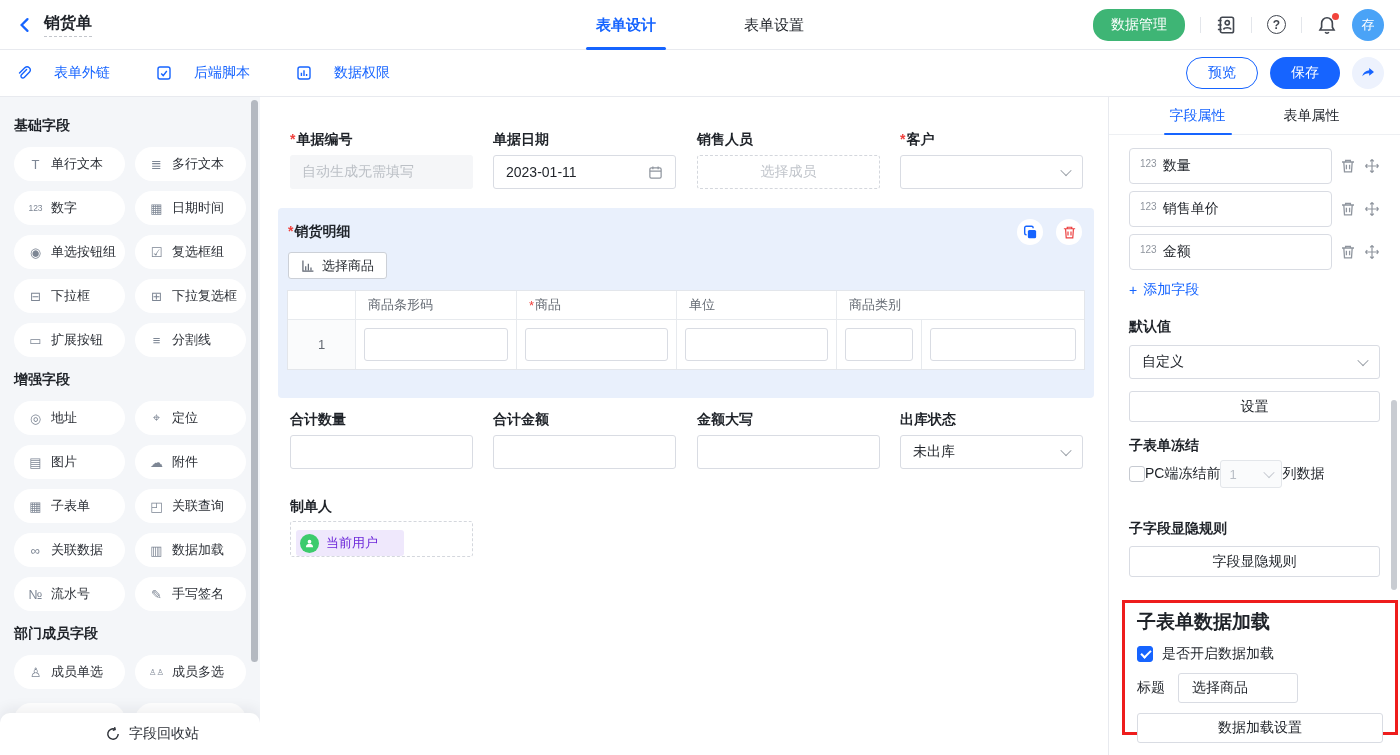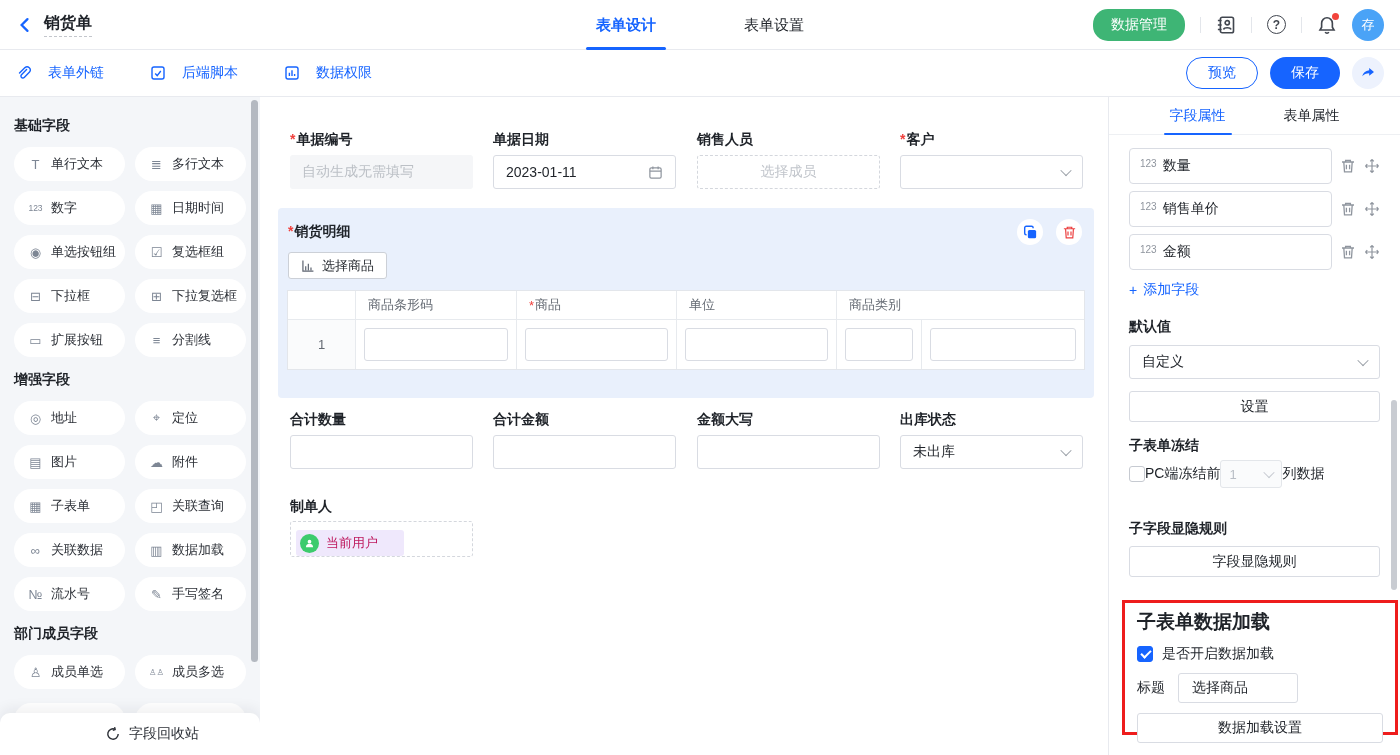--- a/index.html
+++ b/index.html
@@ -23,21 +23,21 @@
   .top-right{margin-left:auto;display:flex;align-items:center;gap:15px;}
   .pill-green{height:30px;padding:16px 18px;border-radius:15px;background:var(--green);color:#fff;font-size:14px;display:flex;align-items:center;cursor:pointer;}
   .vdiv{width:1px;height:16px;background:#e3e6eb;}
   .top-icon{color:#41464f;display:flex;align-items:center;cursor:pointer;position:relative;}
   .help-circle{width:19px;height:19px;border-radius:50%;border:1.5px solid #41464f;font-size:12px;font-weight:700;display:flex;align-items:center;justify-content:center;}
   .bell-dot{position:absolute;top:-2px;right:-2px;width:7px;height:7px;border-radius:50%;background:#f2443c;}
   .avatar{width:32px;height:32px;border-radius:50%;background:var(--avatar);color:#fff;font-size:13px;display:flex;align-items:center;justify-content:center;cursor:pointer;}
 
   
   .toolbar{position:absolute;top:50px;left:0;right:0;height:47px;background:#fff;border-bottom:1px solid #e8eaef;display:flex;align-items:center;padding:0 16px;z-index:5;}
-  .tool-link{display:flex;align-items:center;gap:16px;color:var(--accent);font-size:14px;margin-right:46px;cursor:pointer;}
+  .tool-link{display:flex;align-items:center;gap:22px;color:var(--accent);font-size:14px;margin-right:46px;cursor:pointer;}
   .toolbar-right{margin-left:auto;display:flex;align-items:center;}
   .btn-outline{height:32px;padding:0 21px;border:1px solid var(--accent);border-radius:16px;background:#fff;color:var(--accent);font-size:14px;display:flex;align-items:center;cursor:pointer;}
   .btn-primary{height:32px;padding:0 21px;border-radius:16px;background:var(--accent);color:#fff;font-size:14px;display:flex;align-items:center;margin-left:12px;cursor:pointer;}
   .btn-share{width:32px;height:32px;border-radius:50%;background:#edf2fd;color:var(--accent);display:flex;align-items:center;justify-content:center;margin-left:12px;cursor:pointer;}
 
   
   .sidebar{position:absolute;top:97px;left:0;width:260px;bottom:0;background:var(--sidebar-bg);padding:16px 14px 0;overflow:hidden;}
   .side-sec{margin-bottom:14px;}
   .side-sec-title{font-size:14px;font-weight:700;margin:4px 0 12px;}
   .fields-grid{display:grid;grid-template-columns:1fr 1fr;gap:10px;}
@@ -79,21 +79,21 @@
   .sf-col:nth-of-type(3),.sf-cell:nth-of-type(3){width:160px;}
   .sf-col:nth-of-type(4),.sf-cell:nth-of-type(4){width:160px;}
   .sf-col:nth-of-type(5),.sf-cell:nth-of-type(5){width:85px;}
   .sf-col:nth-of-type(6),.sf-cell:nth-of-type(6){flex:1;}
   .sf-brow{height:49px;}
   .sf-cell{padding:0 8px;}
   .sf-cell:nth-of-type(1){justify-content:center;padding:0;font-size:13px;color:#646a73;background:#fafbfc;}
   .cell-input{width:100%;height:33px;border:1px solid #d9dce3;border-radius:3px;background:#fff;}
 
   .maker-box{position:absolute;left:30px;top:424px;width:183px;height:36px;border:1px dashed #d4d7dd;border-radius:3px;display:flex;align-items:center;padding:0 5px;}
-  .user-tag{height:26px;background:#efe8fc;border-radius:3px;display:flex;align-items:center;gap:7px;padding:0 26px 0 4px;font-size:13px;color:#be185d;margin-top:8px;}
+  .user-tag{height:26px;background:#efe8fc;border-radius:3px;display:flex;align-items:center;gap:7px;padding:0 26px 0 4px;font-size:13px;color:#6d28d9;margin-top:8px;}
   .tag-avatar{width:19px;height:19px;border-radius:50%;background:var(--tag-green);display:flex;align-items:center;justify-content:center;color:#fff;}
 
   
   .panel{position:absolute;top:97px;left:1108px;right:0;bottom:0;background:#fff;border-left:1px solid #e8eaef;}
   .panel-tabs{height:38px;border-bottom:1px solid #eef0f3;display:flex;justify-content:center;gap:58px;}
   .panel-tab{height:38px;display:flex;align-items:center;font-size:14px;color:#1f2329;position:relative;cursor:pointer;}
   .panel-tab.active{color:var(--accent);}
   .panel-tab.active::after{content:'';position:absolute;left:-6px;right:-6px;bottom:0;height:2.5px;background:var(--accent);border-radius:2px;}
   .pf-list{position:absolute;left:20px;top:51px;display:flex;flex-direction:column;gap:7px;}
   .pf-row{display:flex;align-items:center;gap:8px;}

